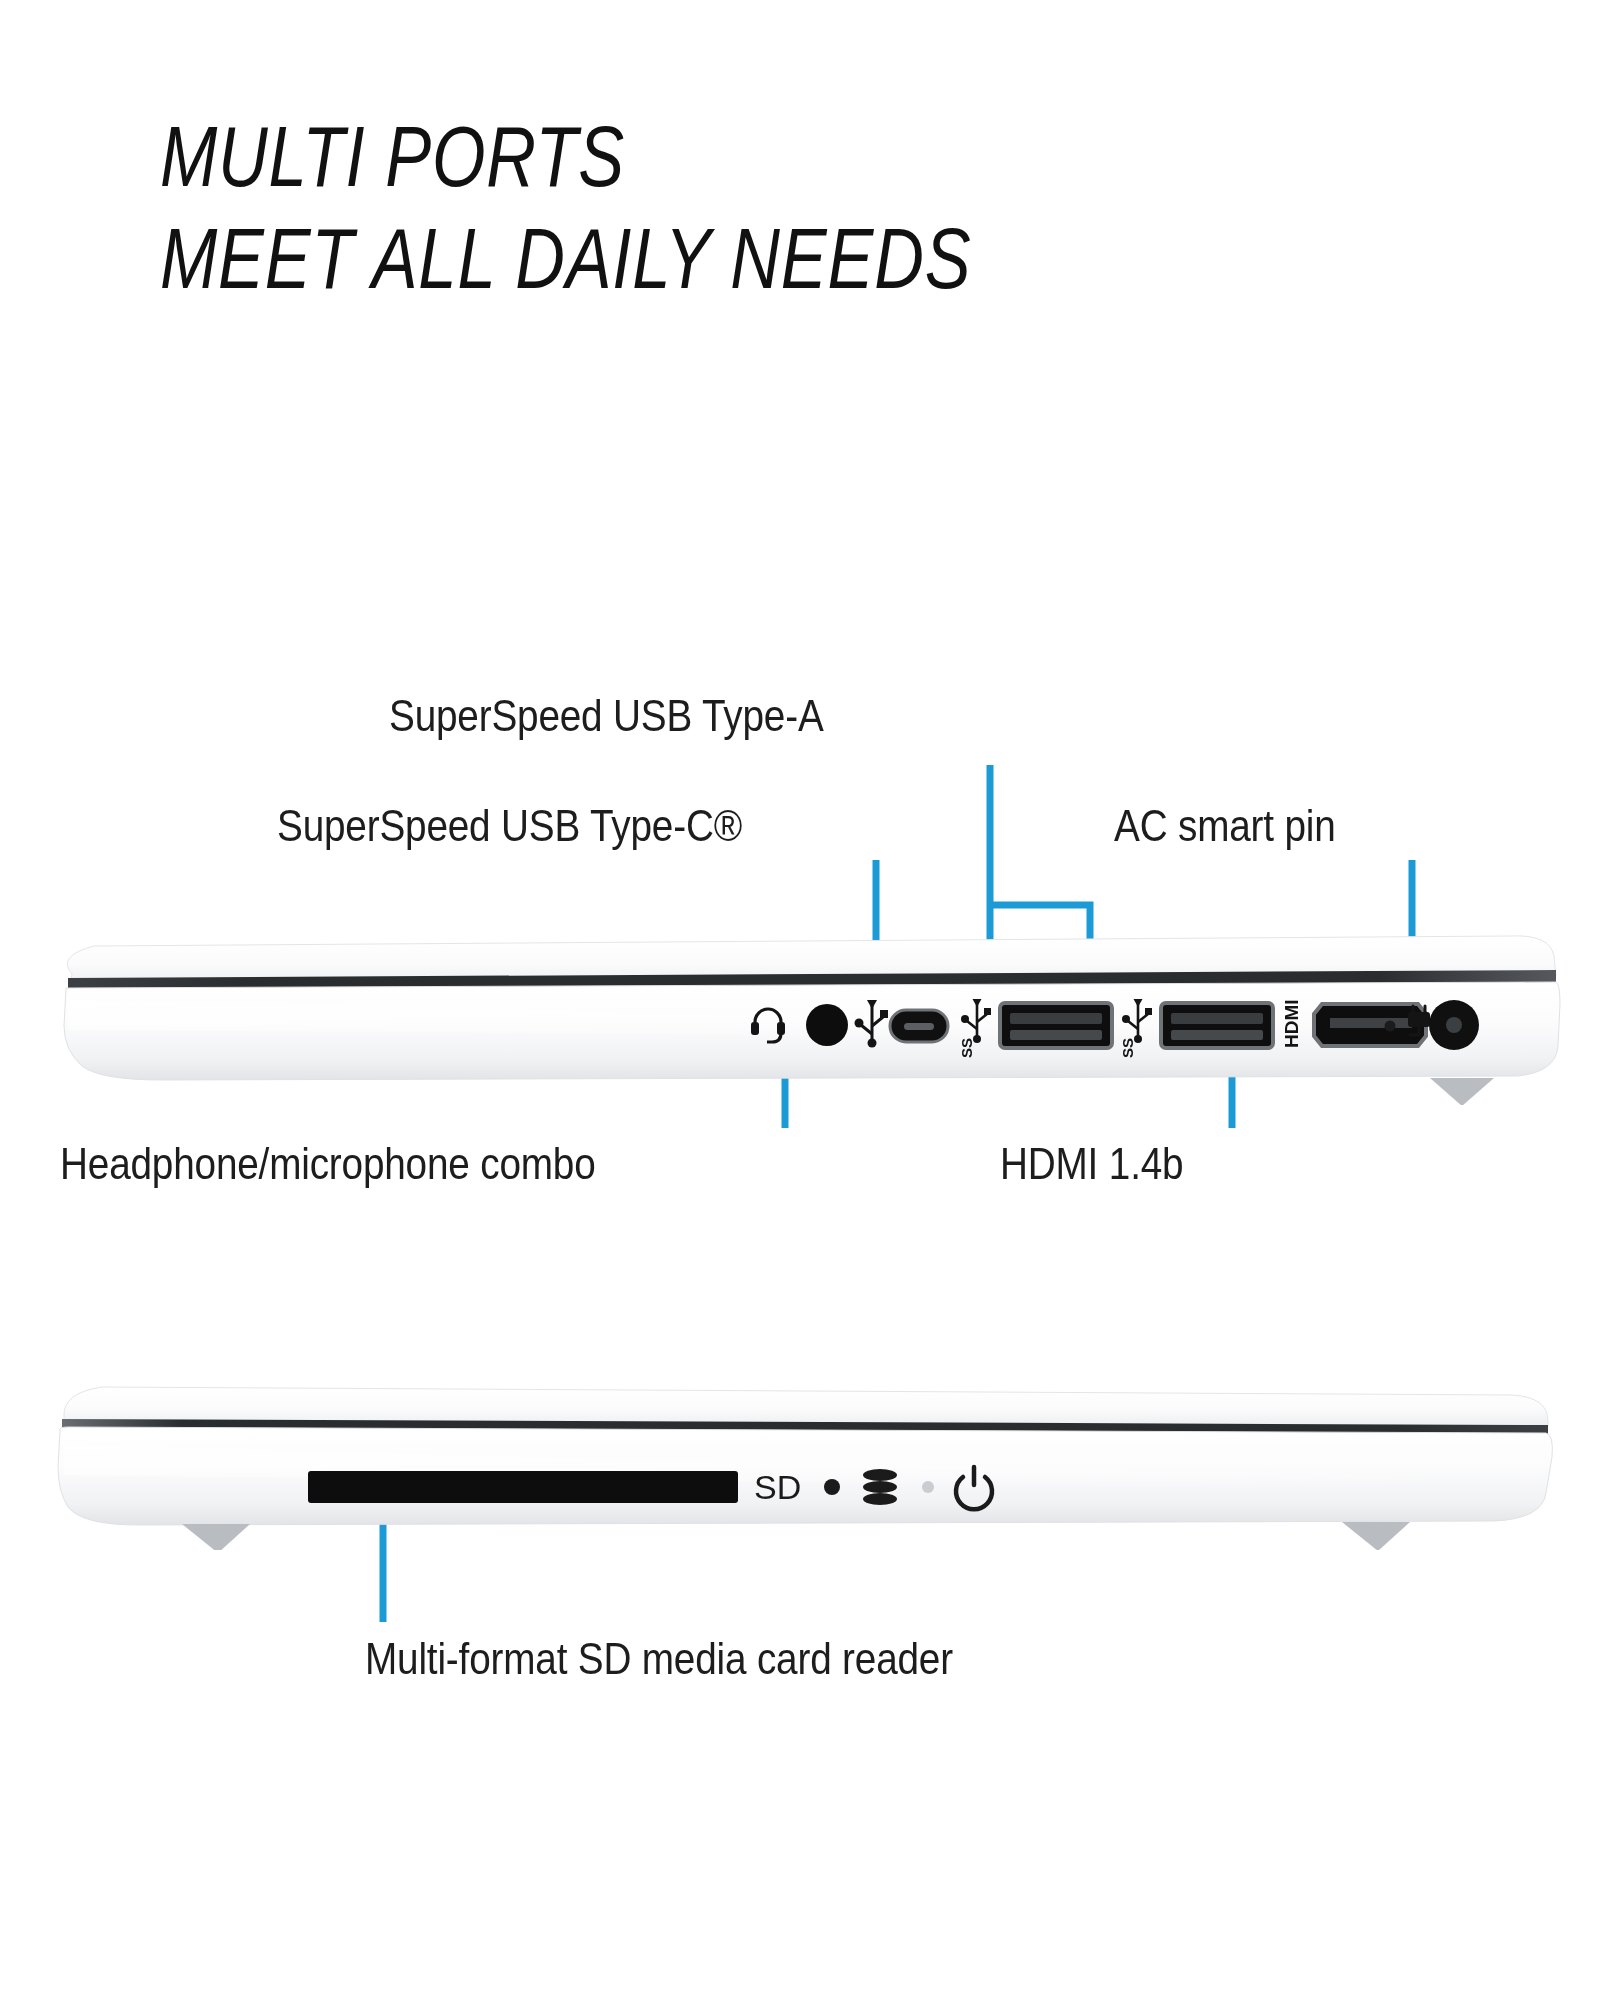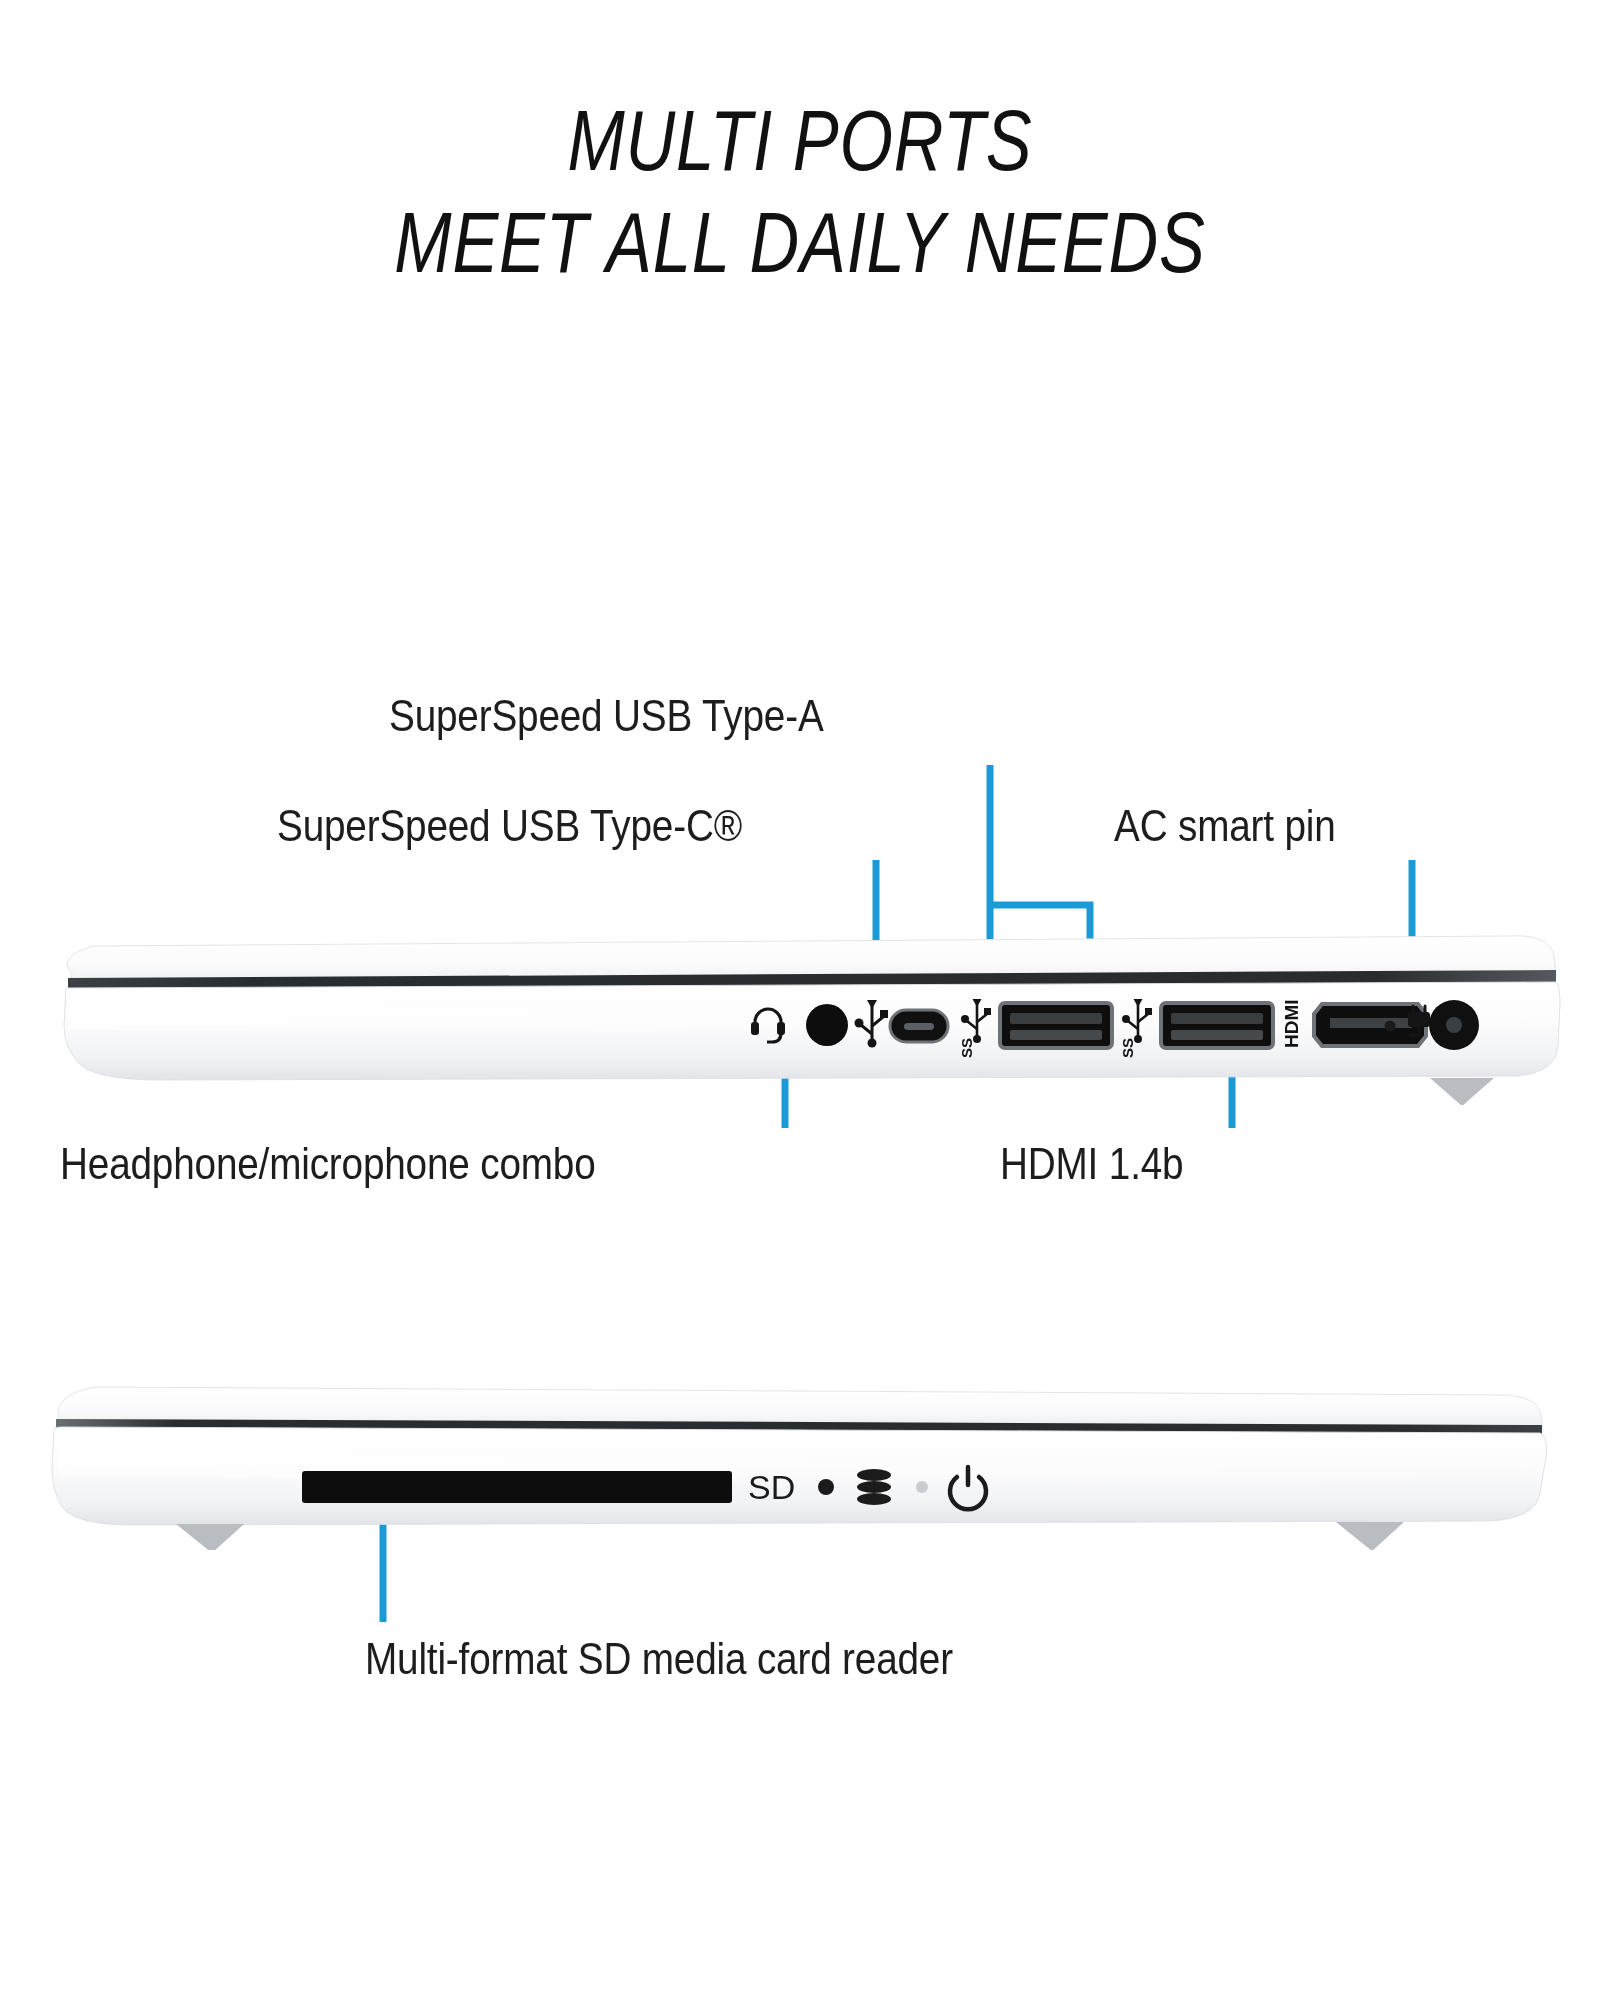--- a/index.html
+++ b/index.html
@@ -13,23 +13,22 @@
     position: relative;
     overflow: hidden;
     font-family: "Liberation Sans", sans-serif;
     color: #1b1b1b;
   }
 
   
   #title-block {
     position: absolute;
     left: 0;
-    top: 92px;
+    top: 108px;
     width: 1600px;
-    text-align: center;
   }
   .title-line {
     font-family: "Liberation Sans", sans-serif;
     font-style: italic;
     font-weight: 400;
     color: #111111;
     letter-spacing: 1px;
     line-height: 1.12;
     transform: scaleX(0.80);
     transform-origin: center center;
@@ -62,21 +61,21 @@
     left: 0; top: 0;
     width: 1600px; height: 2000px;
     pointer-events: none;
   }
 
   
   .laptop {
     position: absolute;
   }
   #laptop-top  { left: 42px; top: 930px;  width: 1520px; height: 175px; }
-  #laptop-bottom { left: 36px; top: 1375px; width: 1520px; height: 175px; text-align: center; }
+  #laptop-bottom { left: 42px; top: 1375px; width: 1520px; height: 175px; text-align: center; }
 
   .laptop svg { display: block; }
 </style>
 </head>
 <body>
 
 <div id="title-block">
   <div class="title-line" id="title-line-1">MULTI PORTS</div>
   <div class="title-line" id="title-line-2">MEET ALL DAILY NEEDS</div>
 </div>

